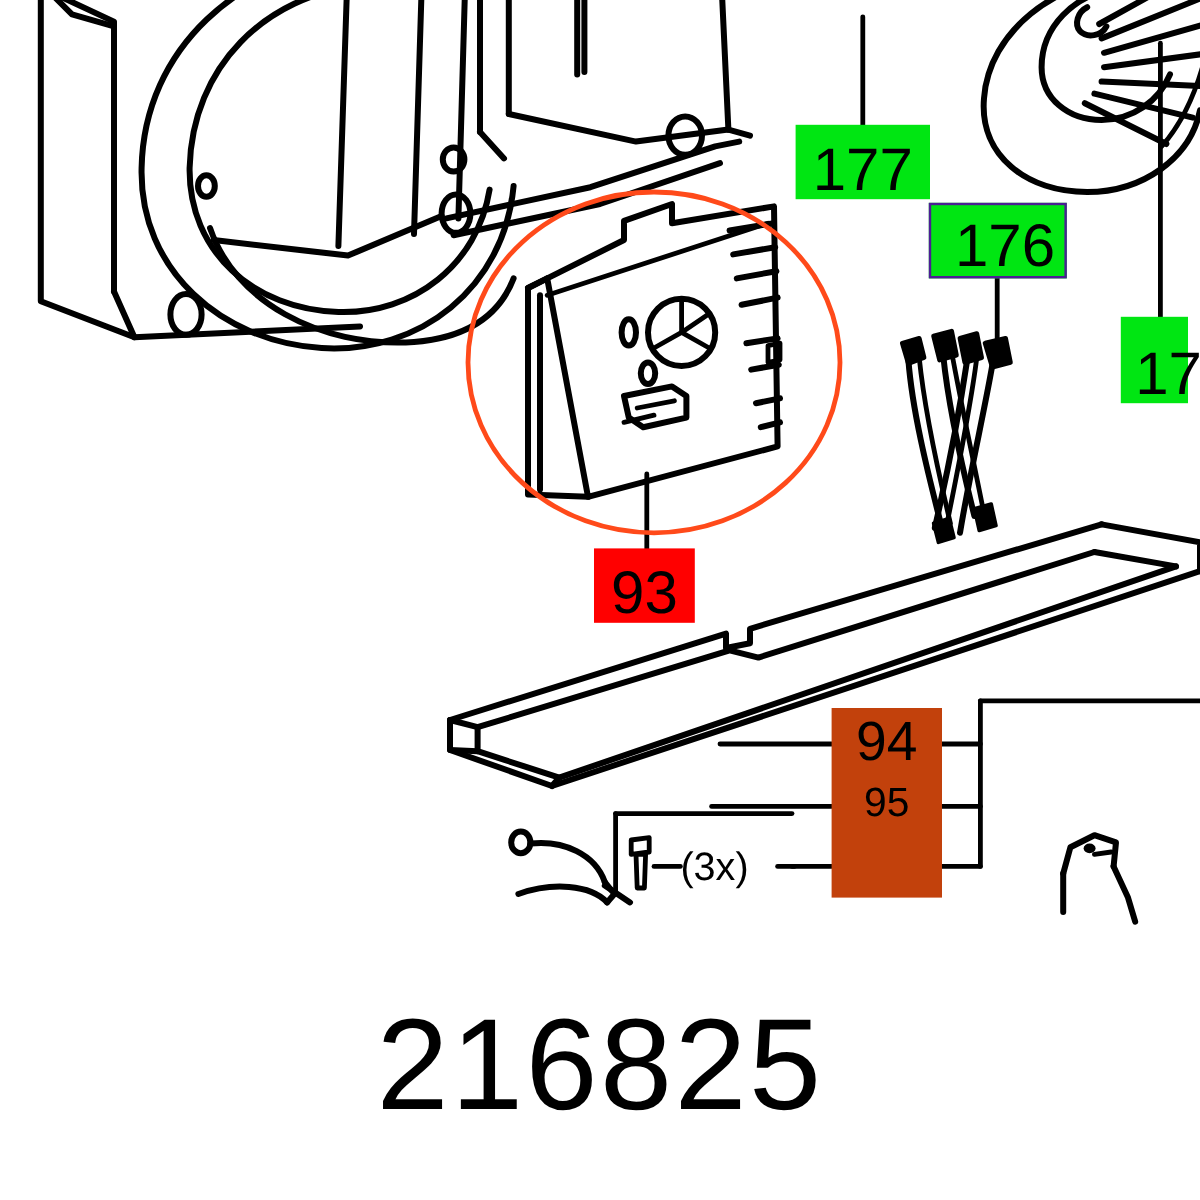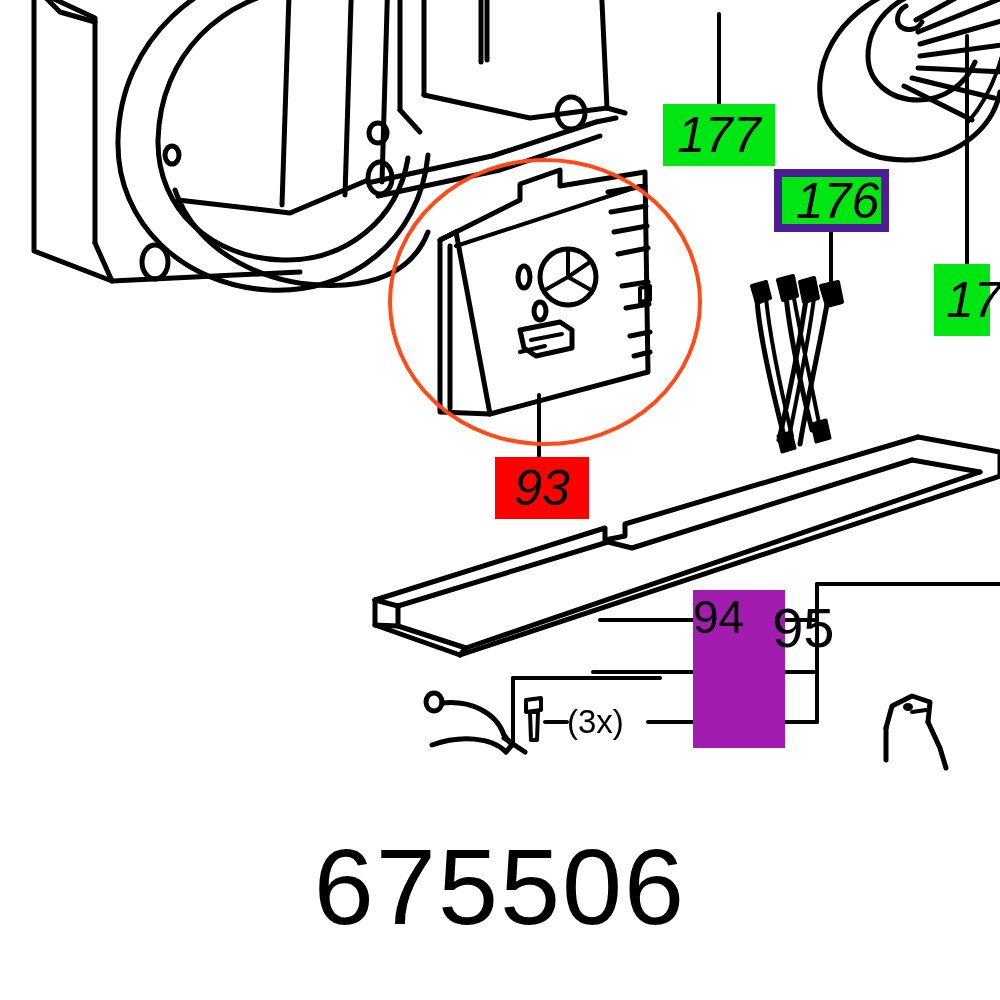--- a/index.html
+++ b/index.html
@@ -22,46 +22,45 @@
     position: absolute;
     left: 0;
     top: 0;
     width: 1000px;
     height: 1000px;
   }
   
   .callout {
     position: absolute;
     display: flex;
-    align-items: center;
+    align-items: flex-end;
     justify-content: center;
     font-family: "Liberation Sans", sans-serif;
     font-weight: 400;
     color: #000000;
     line-height: 1;
     box-sizing: border-box;
     user-select: none;
-    font-style: italic;
   }
   .callout.green {
     background: #00e612;
   }
   .callout.red {
     background: #ff0000;
   }
   .callout.bordered {
-    border: 8px solid #4c1d95;
+    border: 2px solid #4c1d95;
     padding-left: 12px;
   }
   .callout-stack {
     position: absolute;
-    background: #a21caf;
+    background: #c2410c;
     display: flex;
+    flex-direction: column;
     box-sizing: border-box;
-    gap: 28px;
   }
   .callout-stack .cell {
     display: flex;
     align-items: center;
     justify-content: center;
     font-family: "Liberation Sans", sans-serif;
     color: #000000;
     line-height: 1;
     user-select: none;
   }
@@ -313,30 +312,30 @@
   </div>
 
   <div class="callout green bordered" style="left:774px; top:169px; width:115px; height:63px; font-size:50px;">
     <span>176</span>
   </div>
 
   <div class="callout green" style="left:934px; top:264px; width:56px; height:72px; font-size:50px; justify-content:flex-start; padding-left:12px;">
     <span>17</span>
   </div>
 
-  <div class="callout red" style="left:495px; top:457px; width:94px; height:62px; font-size:50px;">
+  <div class="callout red" style="left:495px; top:457px; width:84px; height:62px; font-size:50px;">
     <span>93</span>
   </div>
 
   <div class="callout-stack" style="left:693px; top:590px; width:92px; height:158px;">
     <div class="cell" style="height:53px; font-size:46px;">
       <span>94</span>
     </div>
-    <div class="cell" style="height:52px; font-size:56px;margin-top:12px;">
+    <div class="cell" style="height:52px; font-size:34px;">
       <span>95</span>
     </div>
   </div>
 
   <div id="qty-note">(3x)</div>
 
-  <div id="part-number">675506</div>
+  <div id="part-number">216825</div>
 
 </div>
 
 </body></html>

